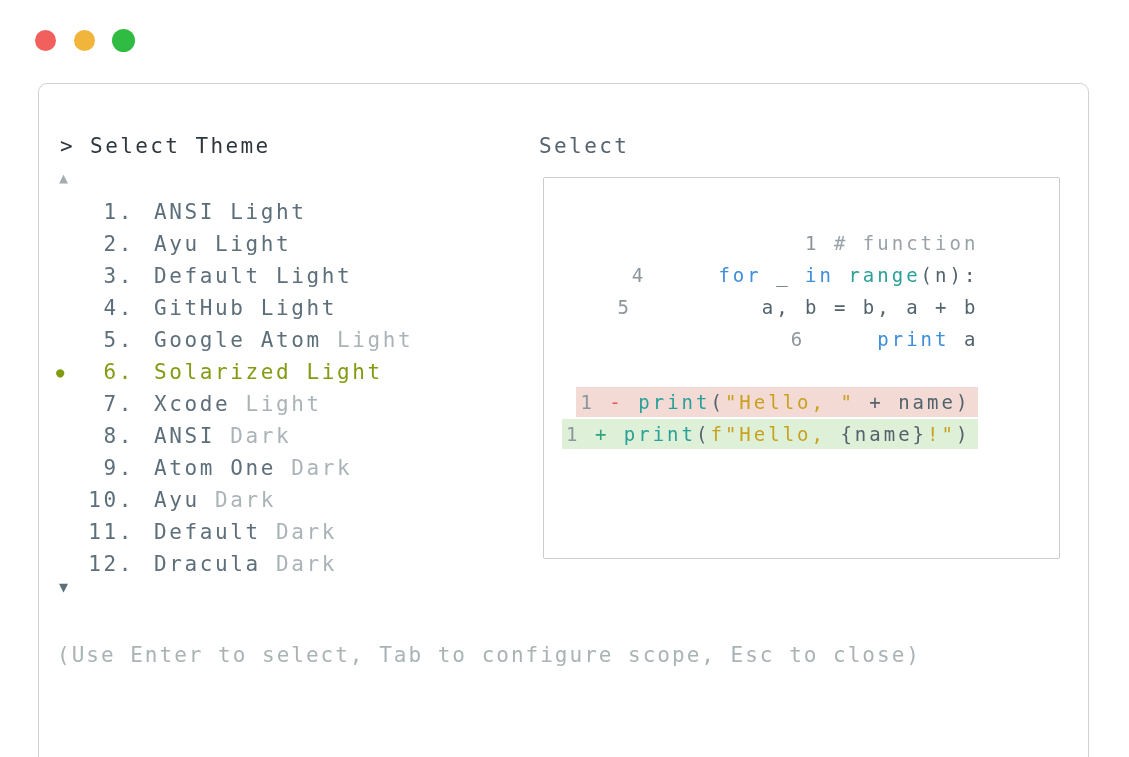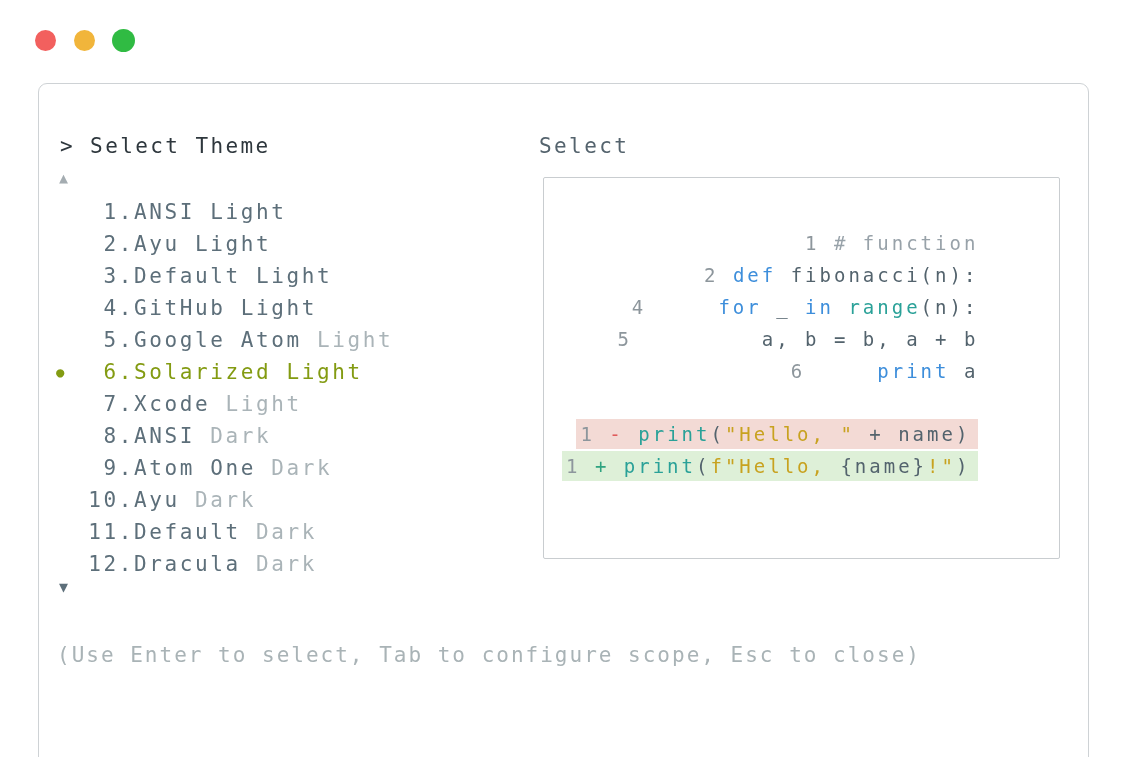--- a/index.html
+++ b/index.html
@@ -33,21 +33,21 @@
   .scroll-arrow.up   { top:85px;  color:#a4acb1; }
   .scroll-arrow.down { top:494px; color:#5d6f7a; }
 
   .theme-list { position:absolute; left:17px; top:112px; }
   .theme-row {
     display:flex; align-items:center; height:32px;
     font-size:21px; letter-spacing:2.6px; color:#5d6f7a; white-space:pre;
   }
   .theme-row .bullet { width:26px; font-size:14px; letter-spacing:0; color:#839b12; }
   .theme-row .num    { width:52px; text-align:right; }
-  .theme-row .label  { margin-left:0; white-space:pre; }
+  .theme-row .label  { margin-left:20px; white-space:pre; }
   .theme-row .dim    { color:#aab4b8; }
   .theme-row.selected, .theme-row.selected .dim { color:#839b12; }
 
   .help-text {
     position:absolute; left:18px; top:559px;
     font-size:21px; letter-spacing:2px; color:#a9b3b6; white-space:pre;
   }
 
   .preview-box {
     position:absolute; left:504px; top:93px;
@@ -108,21 +108,20 @@
 
     <div class="scroll-arrow down">▼</div>
 
     <div class="help-text">(Use Enter to select, Tab to configure scope, Esc to close)</div>
 
     <div class="preview-label">Select</div>
 
     <div class="preview-box">
       <div class="code-block">
           <div class="code-line"><span class="tk ln">1 </span><span class="tk c"># function</span></div>
-          <div class="code-line"><span class="tk ln">2 </span><span class="tk k">def</span><span class="tk p"> fibonacci(n):</span></div>
           <div class="code-line"><span class="tk ln">4 </span><span class="tk p">    </span><span class="tk k">for</span><span class="tk p"> _ </span><span class="tk k">in</span><span class="tk p"> </span><span class="tk b">range</span><span class="tk p">(n):</span></div>
           <div class="code-line"><span class="tk ln">5 </span><span class="tk p">        a, b = b, a + b</span></div>
           <div class="code-line"><span class="tk ln">6 </span><span class="tk p">    </span><span class="tk k">print</span><span class="tk p"> a</span></div>
           <div class="code-gap"></div>
           <div class="diff-wrap"><div class="diff-line removed"><span class="tk ln">1 </span><span class="tk minus">- </span><span class="tk b">print</span><span class="tk p">(</span><span class="tk s">"Hello, "</span><span class="tk p"> + name)</span></div></div>
           <div class="diff-wrap"><div class="diff-line added"><span class="tk ln">1 </span><span class="tk plus">+ </span><span class="tk b">print</span><span class="tk p">(</span><span class="tk s">f"Hello, </span><span class="tk p">{name}</span><span class="tk s">!"</span><span class="tk p">)</span></div></div>
         </div>
     </div>
 
   </div>

